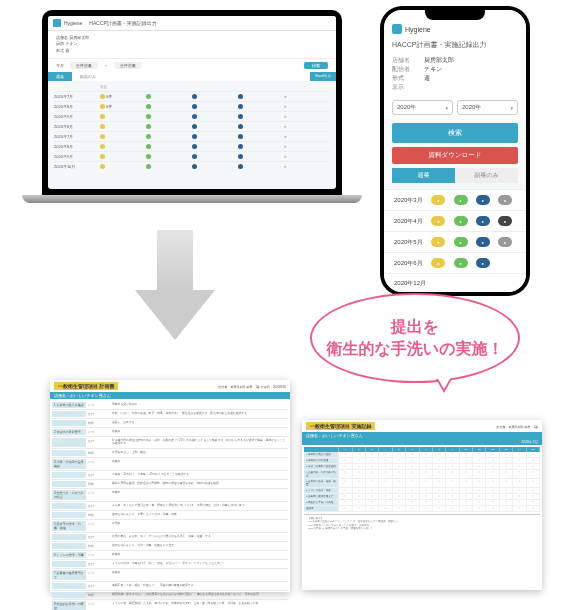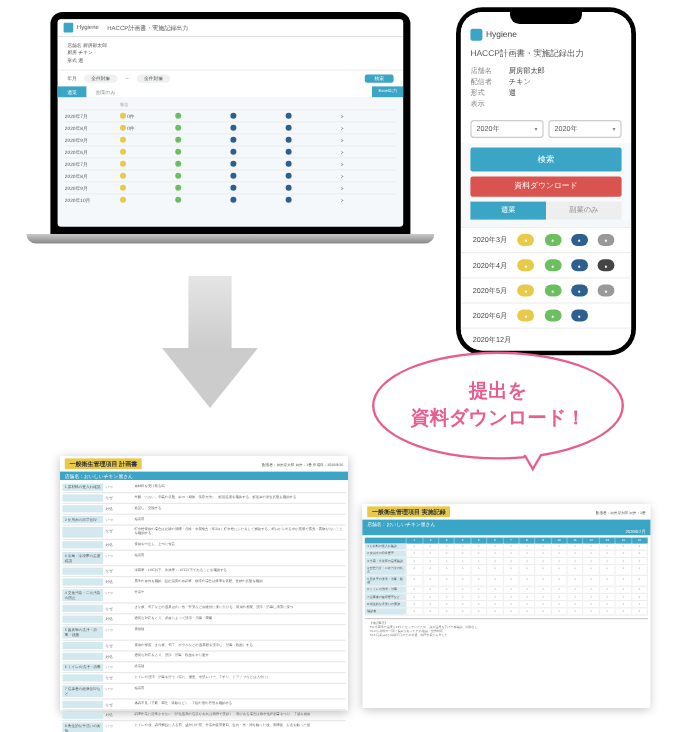--- a/index.html
+++ b/index.html
@@ -371,21 +371,21 @@
   </div>
 </div>
 
 <div class="arrow">
   <div class="arrow-body"></div>
   <div class="arrow-head"></div>
 </div>
 
 <div class="bubble">
   <span style="white-space:pre-line">提出を
-資料ダウンロード！</span>
+衛生的な手洗いの実施！</span>
 </div>
 
 <div class="doc doc1">
   <div class="doc-hdr">
     <span class="ttl">一般衛生管理項目 計画書</span>
     <span>配信者：厨房部太郎 厨房：1番 作成日：2020/8/26</span>
   </div>
   <div class="doc-sub">店舗名：おいしいチキン屋さん</div>
   <div class="doc-body" id="doc1-rows">
       <div class="plan-row">

